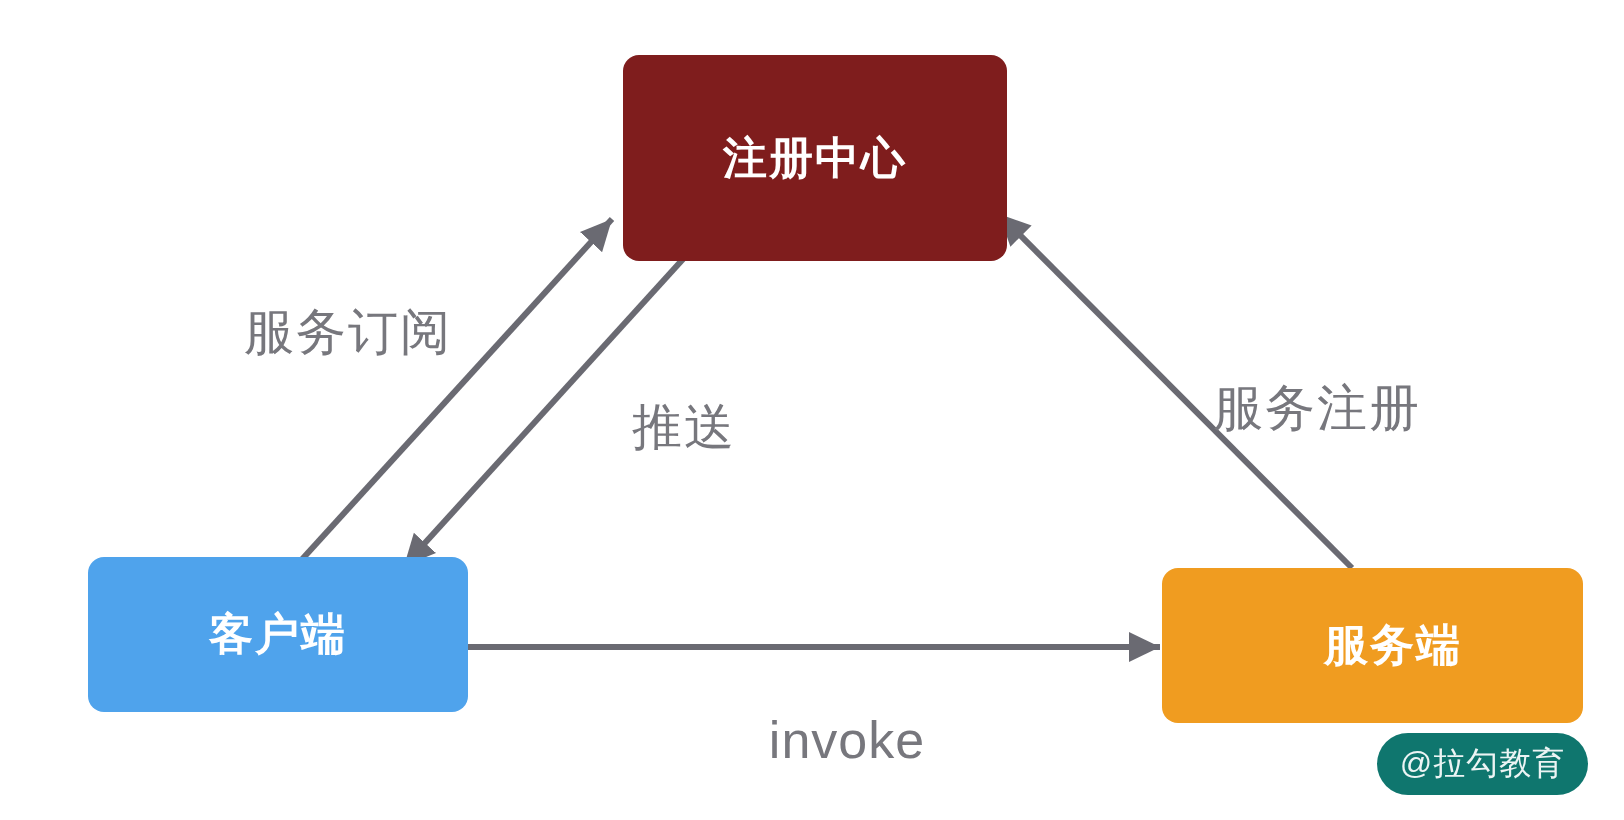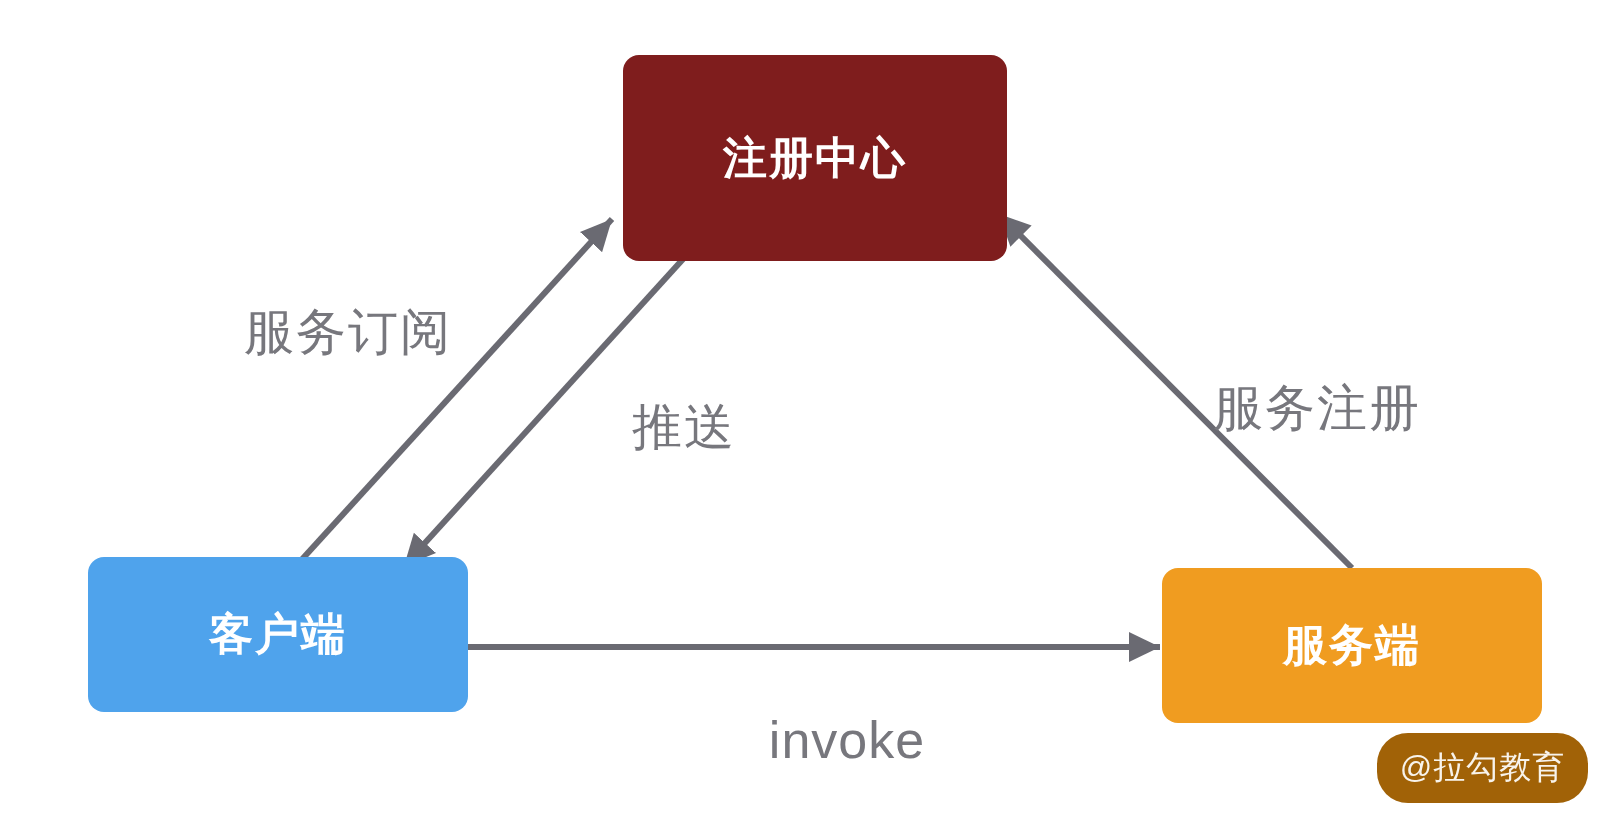--- a/index.html
+++ b/index.html
@@ -46,42 +46,43 @@
     width: 380px;
     height: 155px;
     background: #4FA3EC;
   }
   .node-server {
     left: 1162px;
     top: 568px;
     width: 380px;
     height: 155px;
     background: #F09C20;
+    padding-left: 41px;
   }
   .edge-label {
     position: absolute;
     transform: translate(-50%, -50%);
     color: #77777D;
     font-size: 50px;
     font-weight: 500;
     white-space: nowrap;
     letter-spacing: 2px;
   }
   .label-subscribe { left: 348px; top: 332px; }
   .label-push      { left: 684px; top: 427px; }
   .label-register  { left: 1317px; top: 360px; margin-top: 48px; }
   .label-invoke    { left: 847px; top: 740px; font-size: 52px; letter-spacing: 1px; }
   .watermark {
     position: absolute;
     left: 1377px;
     top: 733px;
     width: 211px;
-    height: 70px;
+    height: 62px;
     border-radius: 31px;
-    background: #a16207;
+    background: #0f766e;
     display: flex;
     align-items: center;
     justify-content: center;
     color: rgba(255, 255, 255, 0.92);
     font-size: 32px;
     letter-spacing: 1px;
   }
 </style>
 </head>
 <body>

